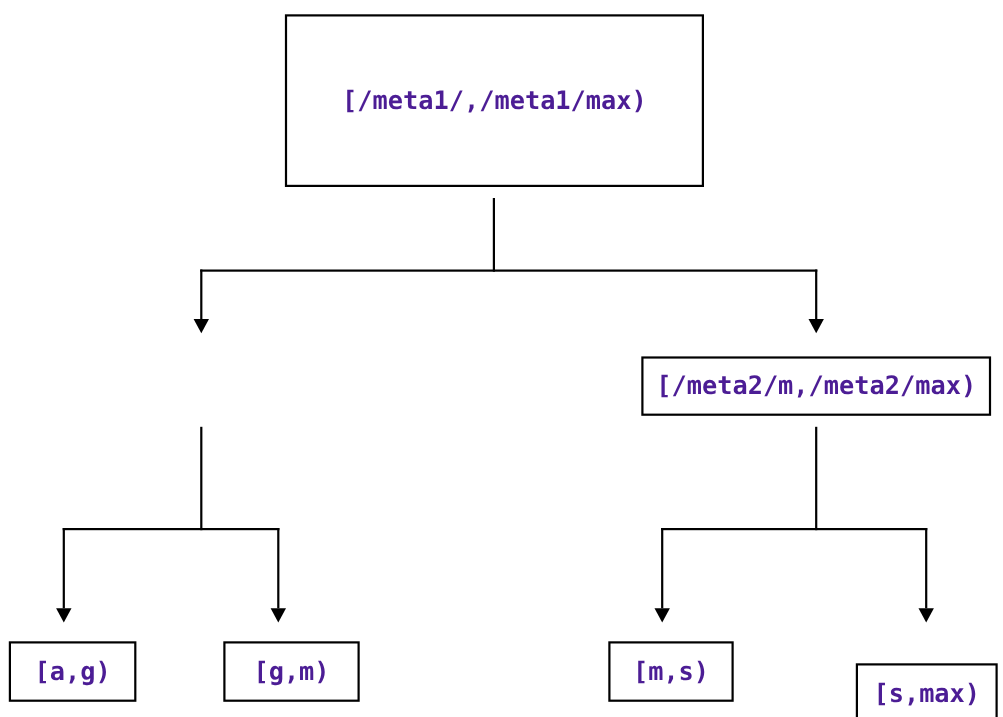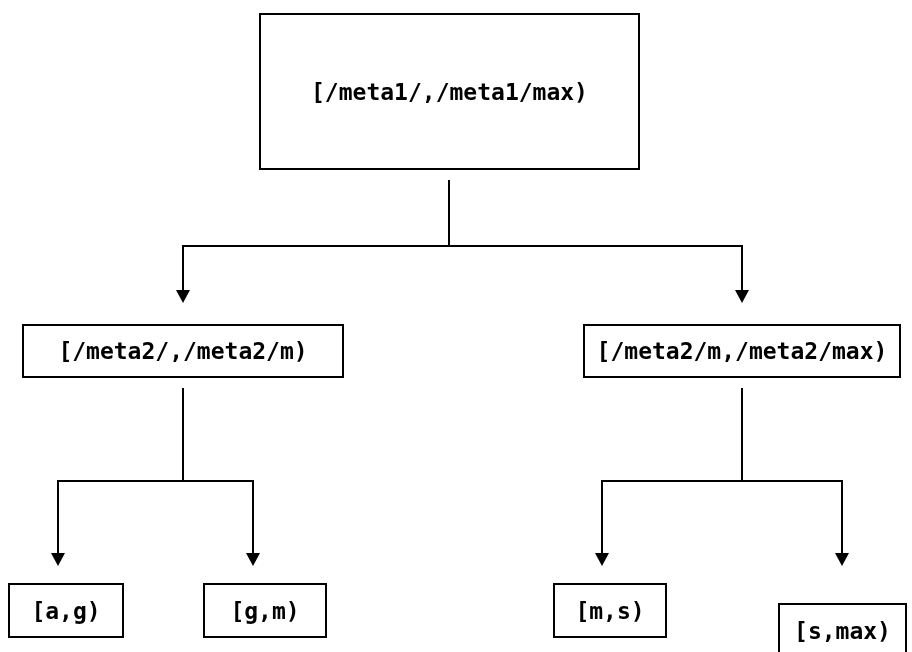--- a/index.html
+++ b/index.html
@@ -19,21 +19,21 @@
     position: absolute;
     box-sizing: border-box;
     border: 2px solid #000000;
     background: #ffffff;
     display: flex;
     align-items: center;
     justify-content: center;
     font-size: 23px;
     font-weight: 600;
     letter-spacing: 0;
-    color: #000000;
+    color: #4c1d95;
     white-space: nowrap;
   }
   .vline, .hline {
     position: absolute;
     background: #000000;
   }
   .arrow-down {
     position: absolute;
     width: 0;
     height: 0;
@@ -77,23 +77,20 @@
 </style>
 </head>
 <body>
 
 <div class="canvas">
 
   <div class="node" id="node-root">
     <span>[/meta1/,/meta1/max)</span>
   </div>
 
-  <div class="node" id="node-mid-left">
-    <span>[/meta2/,/meta2/m)</span>
-  </div>
 
   <div class="node" id="node-mid-right">
     <span>[/meta2/m,/meta2/max)</span>
   </div>
 
   <div class="node" id="node-leaf-ag">
     <span>[a,g)</span>
   </div>
 
   <div class="node" id="node-leaf-gm">

